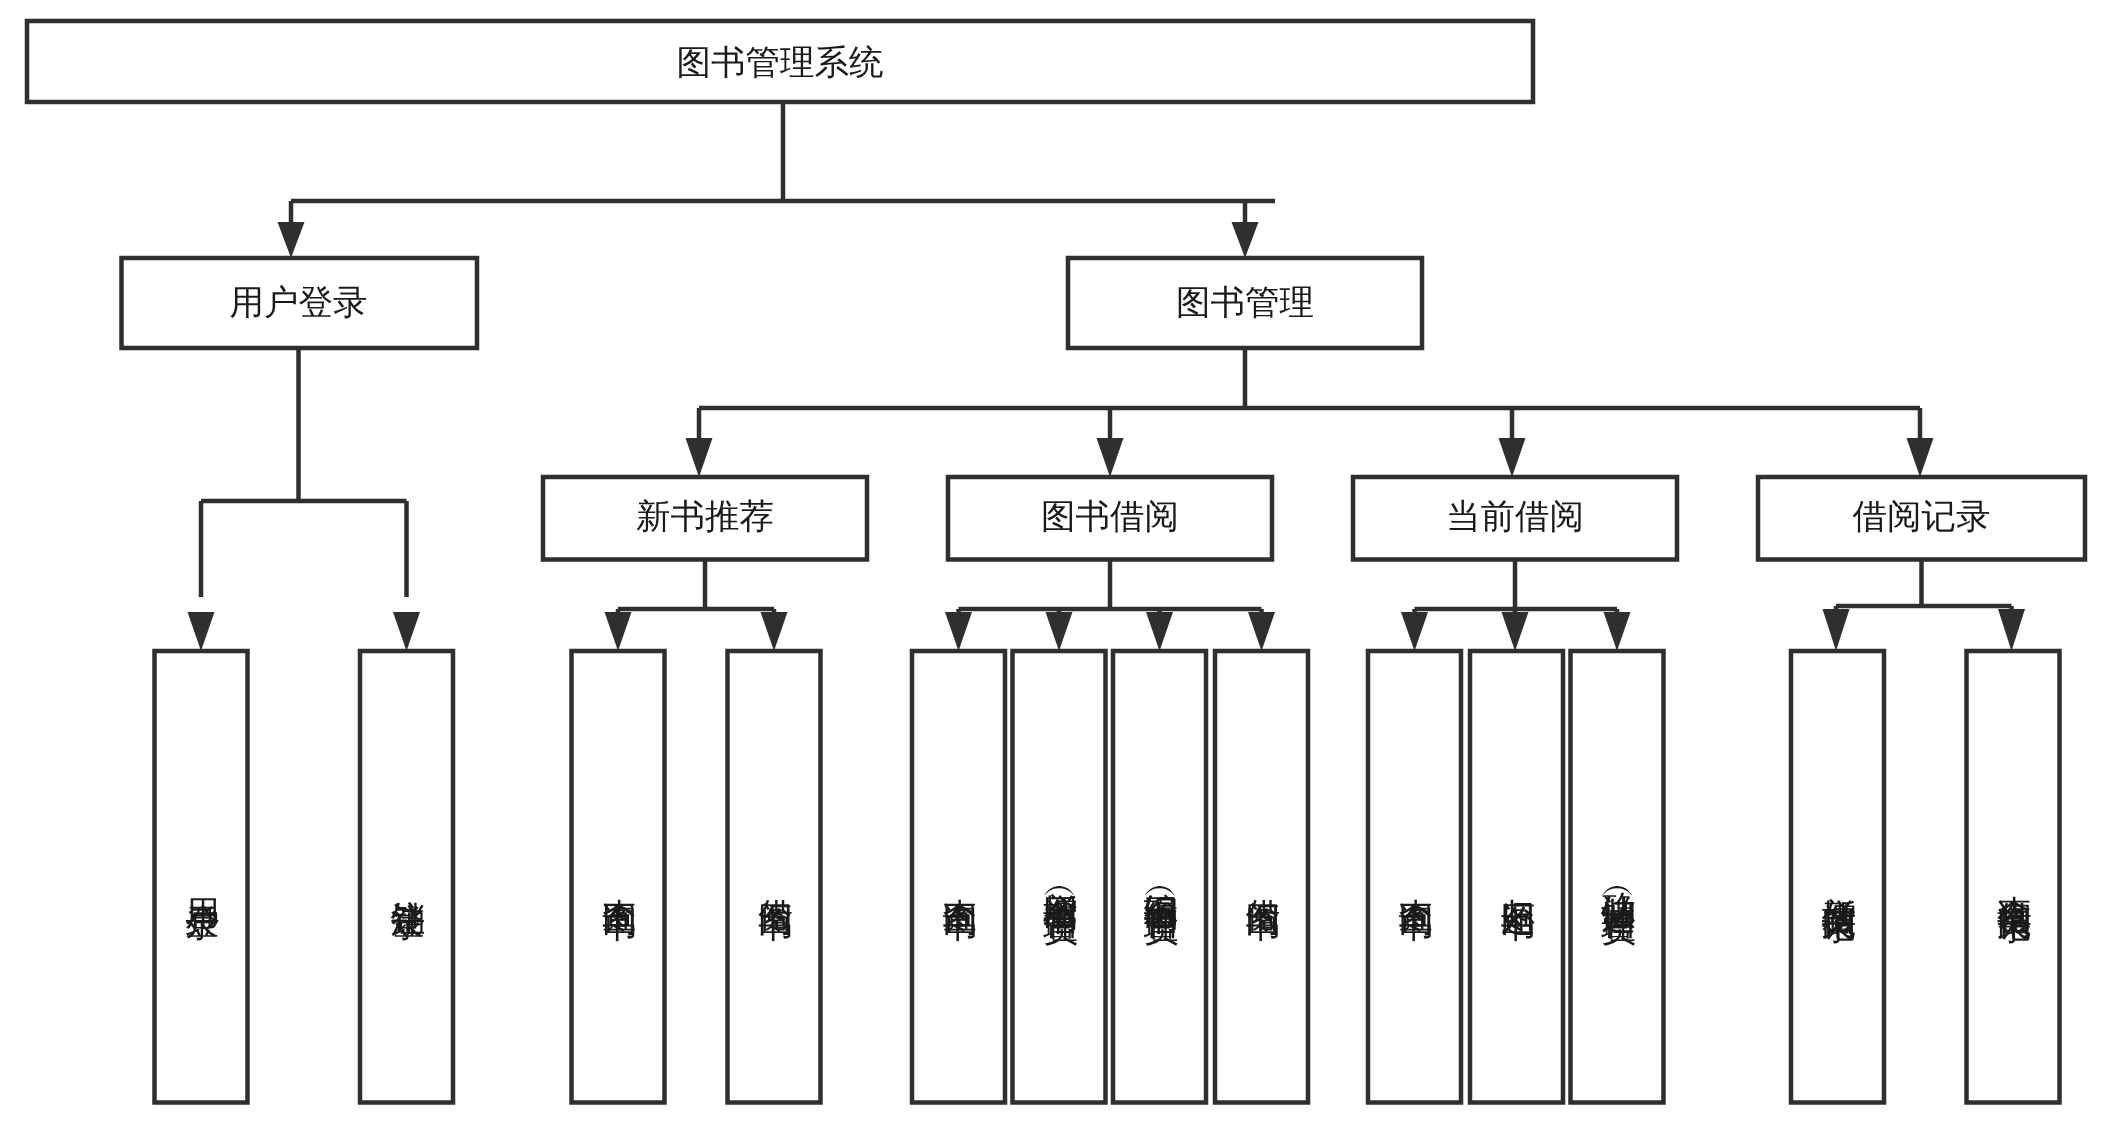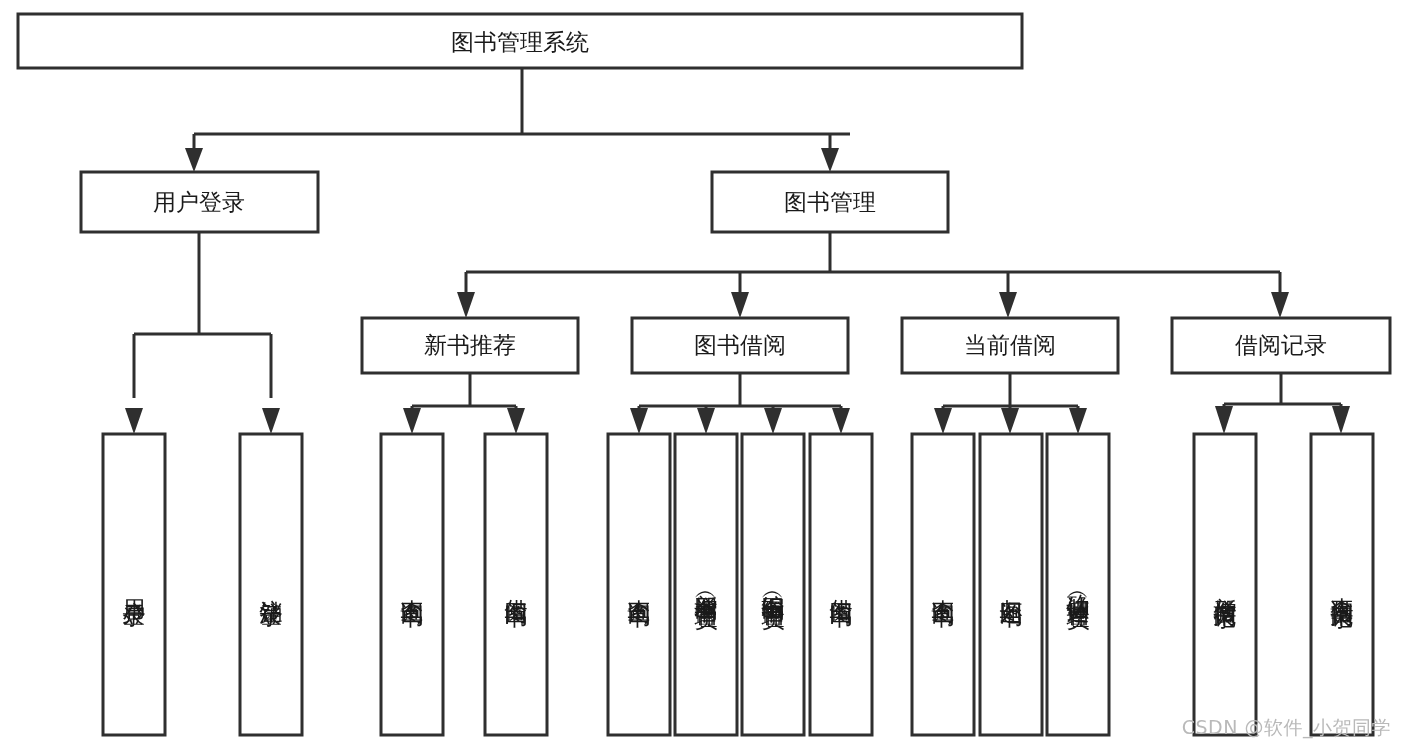--- a/index.html
+++ b/index.html
@@ -257,15 +257,14 @@
     <span class="leaf-label">确认归还（管理员）</span>
   </div>
 
   <div class="leaf-label-wrap" style="left:1194px; top:434px; width:62px; height:301px;">
     <span class="leaf-label">新增借阅记录</span>
   </div>
   <div class="leaf-label-wrap" style="left:1311px; top:434px; width:62px; height:301px;">
     <span class="leaf-label">查询借阅记录</span>
   </div>
 
-  <div class="watermark">CSDN @软件_小贺同学</div>
 
 </div>
 
 </body></html>

